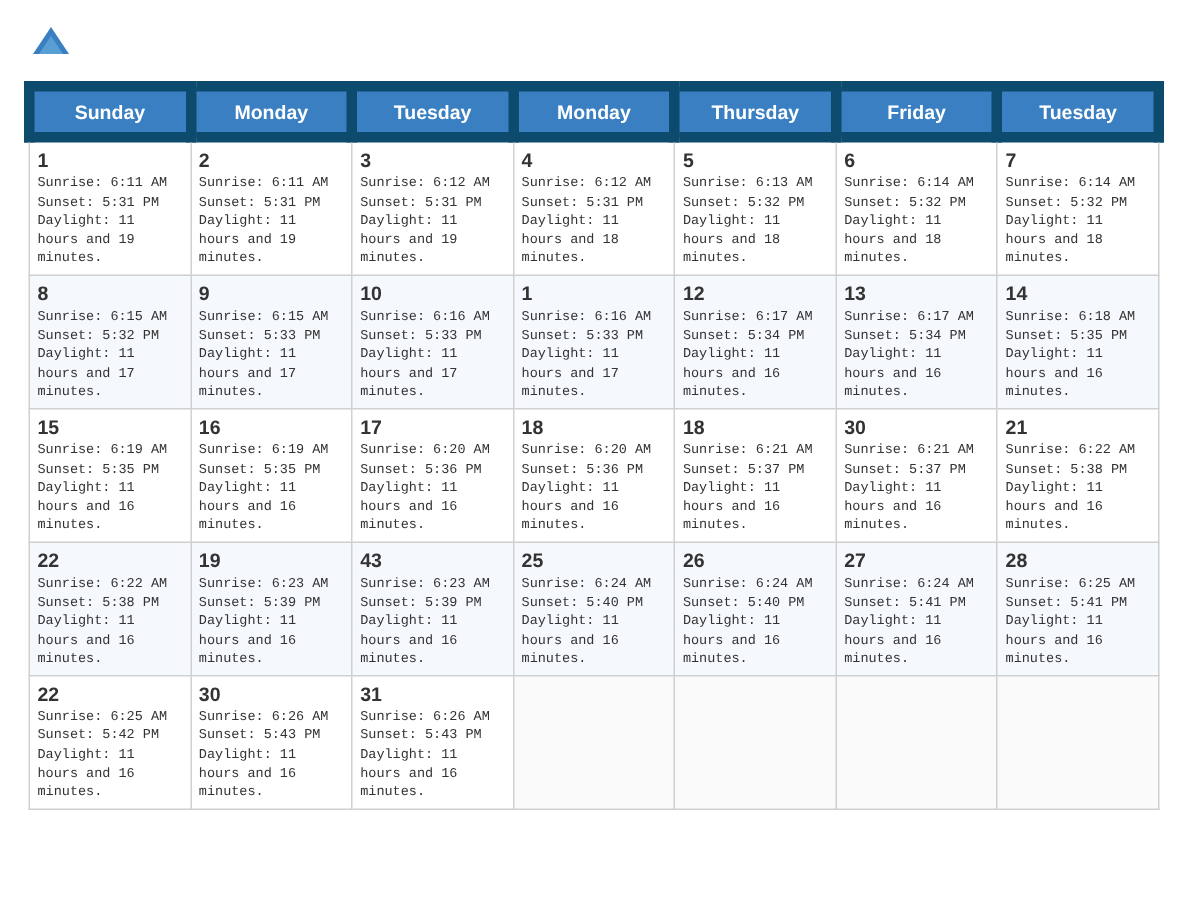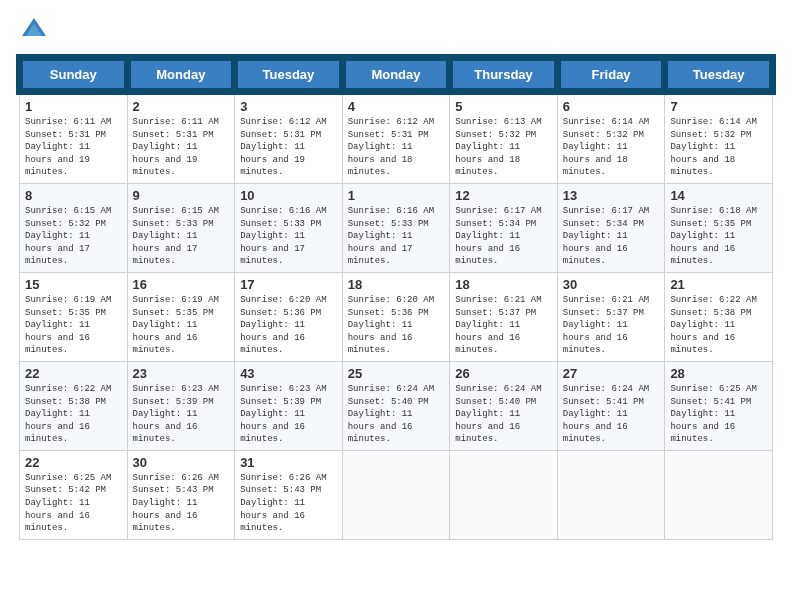--- a/index.html
+++ b/index.html
@@ -218,21 +218,21 @@
           <span class="day-num">21</span>
           <div class="cell-text">Sunrise: 6:22 AM<br>Sunset: 5:38 PM<br>Daylight: 11 hours and 16 minutes.</div>
         </td>
       </tr>
       <tr>
         <td>
           <span class="day-num">22</span>
           <div class="cell-text">Sunrise: 6:22 AM<br>Sunset: 5:38 PM<br>Daylight: 11 hours and 16 minutes.</div>
         </td>
         <td>
-          <span class="day-num">23</span>
+          <span class="day-num">19</span>
           <div class="cell-text">Sunrise: 6:23 AM<br>Sunset: 5:39 PM<br>Daylight: 11 hours and 16 minutes.</div>
         </td>
         <td>
           <span class="day-num">43</span>
           <div class="cell-text">Sunrise: 6:23 AM<br>Sunset: 5:39 PM<br>Daylight: 11 hours and 16 minutes.</div>
         </td>
         <td>
           <span class="day-num">25</span>
           <div class="cell-text">Sunrise: 6:24 AM<br>Sunset: 5:40 PM<br>Daylight: 11 hours and 16 minutes.</div>
         </td>

